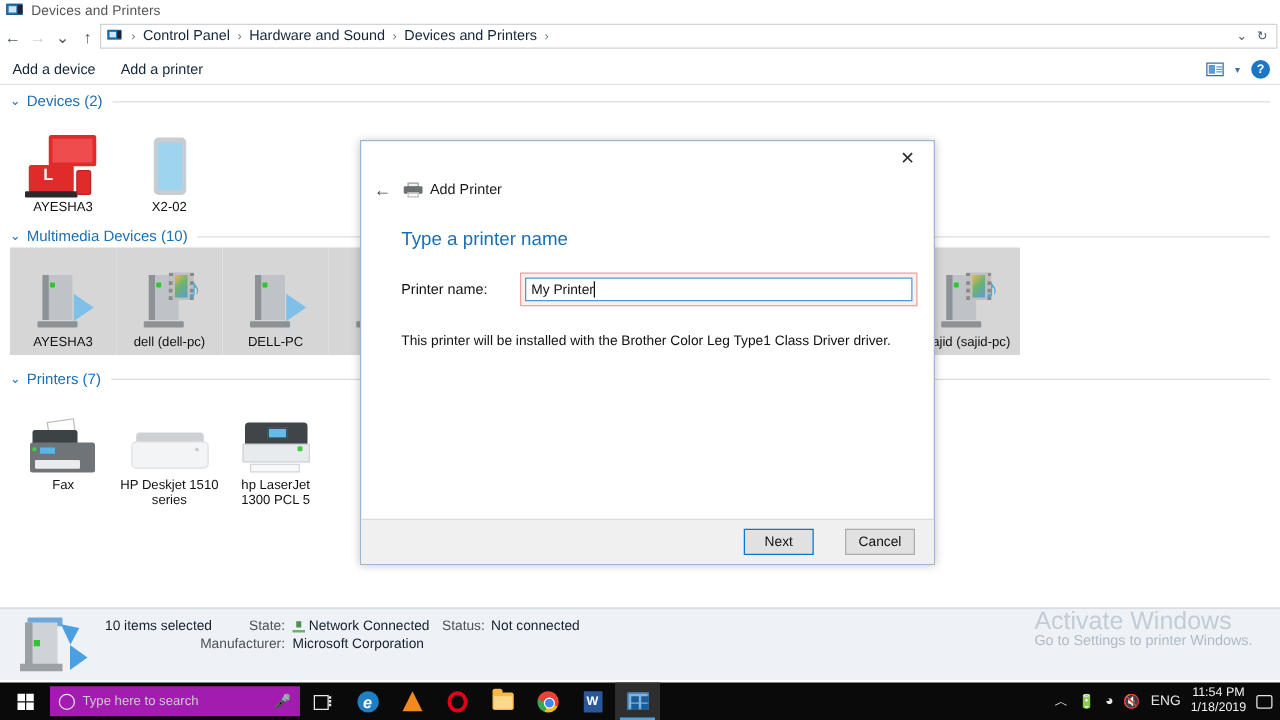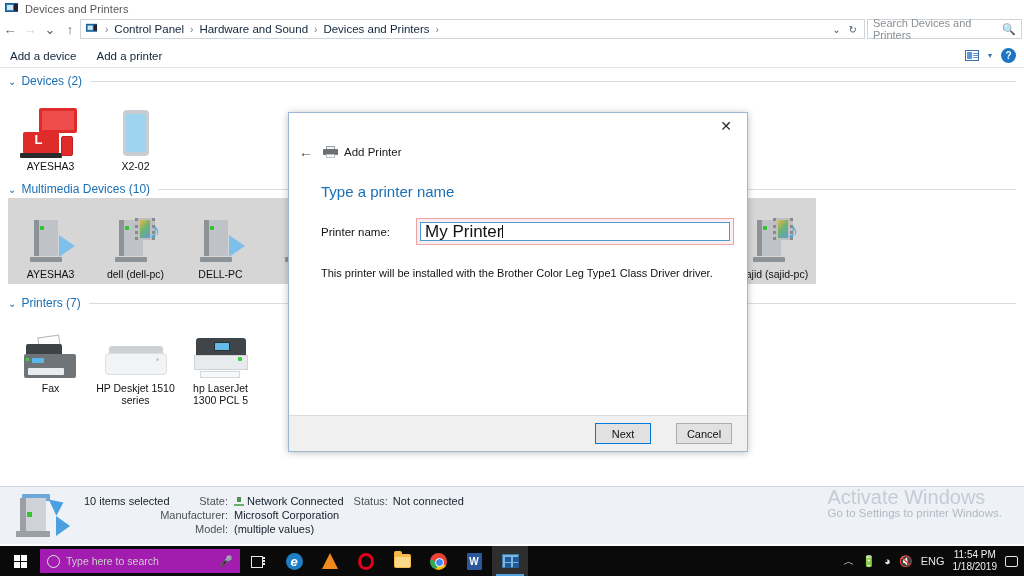--- a/index.html
+++ b/index.html
@@ -229,21 +229,21 @@
   .dlg-body { padding:18px 0 0 32px; }
   .dlg-heading { font-size:15px; color:#1a6fb5; margin-bottom:18px; }
   .field-row { display:flex; align-items:center; }
   .field-label { font-size:11.5px; color:#111; width:95px; }
   .input-outer {
     border:1px solid #e9a5a5; background:#fdeeee; padding:3px; width:318px;
   }
   .input-inner {
     height:19px; border:1px solid #4a9ad4; background:#fff; display:flex; align-items:center; padding:0 4px;
   }
-  .input-inner .val { font-size:17px; color:#111; }
+  .input-inner .val { font-size:11px; color:#111; }
   .caret-bar { width:1px; height:13px; background:#111; margin-left:0px; }
   .dlg-note { font-size:11px; color:#111; margin-top:22px; }
 
   .dlg-footer {
     position:absolute; left:0; bottom:0; width:100%; height:36px;
     background:#f0f0f0; border-top:1px solid #dcdcdc;
     display:flex; align-items:center; justify-content:flex-end; gap:9px; padding-right:15px;
   }
   .btn {
     width:56px; height:21px; font-size:11px; color:#111; background:#e1e1e1;
@@ -281,24 +281,20 @@
       <span class="crumb-sep">›</span>
       <span class="crumb">Hardware and Sound</span>
       <span class="crumb-sep">›</span>
       <span class="crumb">Devices and Printers</span>
       <span class="crumb-sep">›</span>
       <span class="addr-right">
         <span>⌄</span>
         <span>↻</span>
       </span>
     </div>
-    <div class="searchbox">
-      <span class="ph">Search Devices and Printers</span>
-      <span class="mag">🔍</span>
-    </div>
   </div>
 
   <div class="cmdbar">
     <span class="cmd-item">Add a device</span>
     <span class="cmd-item">Add a printer</span>
     <span class="cmd-right">
       <span class="view-ico"></span>
       <span class="caret">▾</span>
       <span class="help-ico">?</span>
     </span>
@@ -457,25 +453,20 @@
         <span class="det-key" style="width:40px;">State:</span>
         <span class="net-ico"></span>
         <span class="det-val">Network Connected</span>
         <span class="det-key2">Status:</span>
         <span class="det-val">Not connected</span>
       </div>
       <div class="det-row">
         <span class="det-sel"></span>
         <span class="det-key" style="width:128px;margin-left:-88px;">Manufacturer:</span>
         <span class="det-val">Microsoft Corporation</span>
-      </div>
-      <div class="det-row">
-        <span class="det-sel"></span>
-        <span class="det-key" style="width:128px;margin-left:-88px;">Model:</span>
-        <span class="det-val">(multiple values)</span>
       </div>
     </div>
   </div>
 
   <div class="activate">
     <div class="a1">Activate Windows</div>
     <div class="a2">Go to Settings to printer Windows.</div>
   </div>
 
   <div class="dialog">

